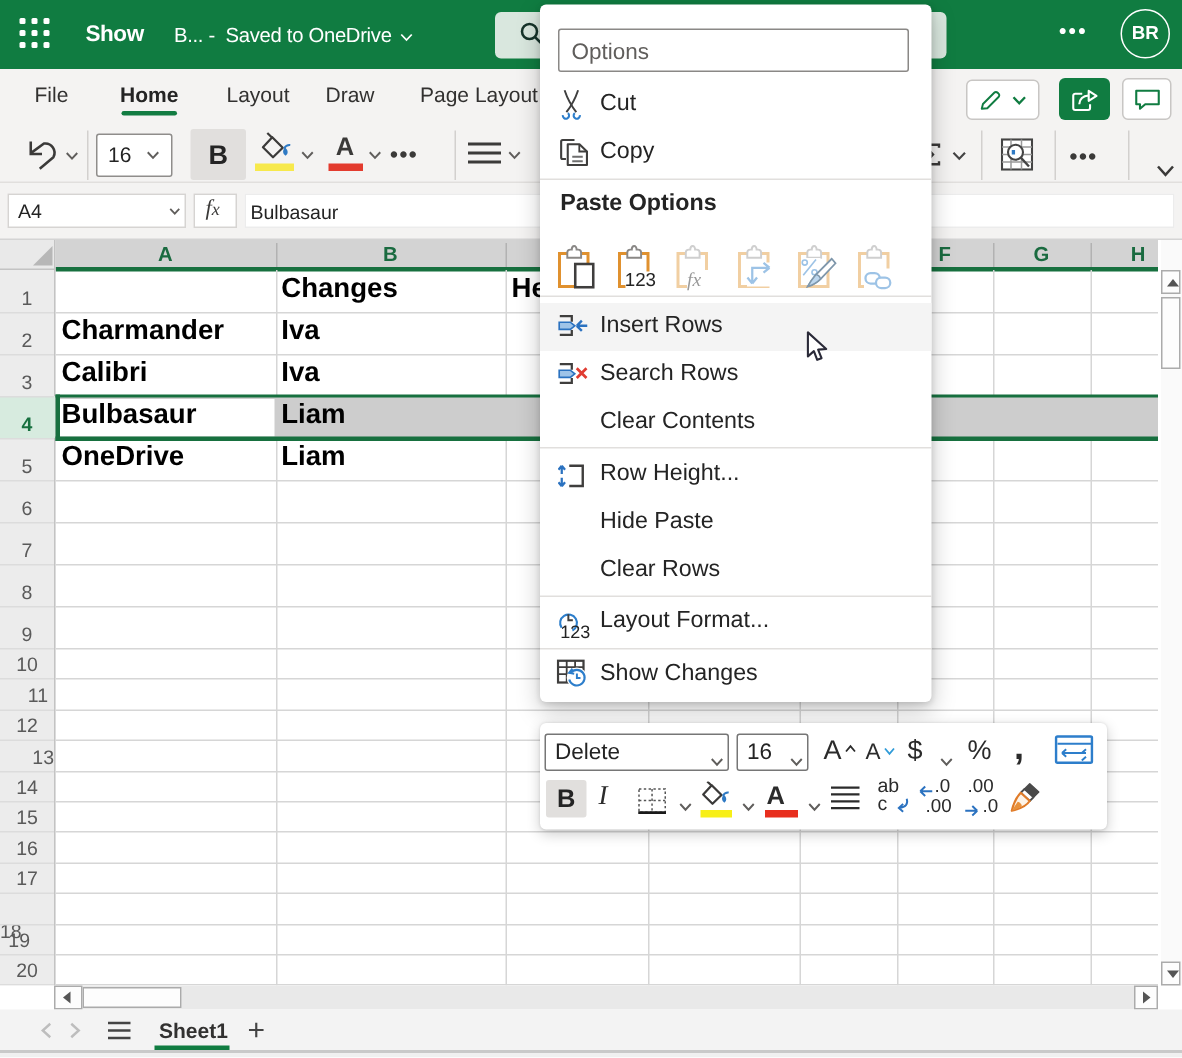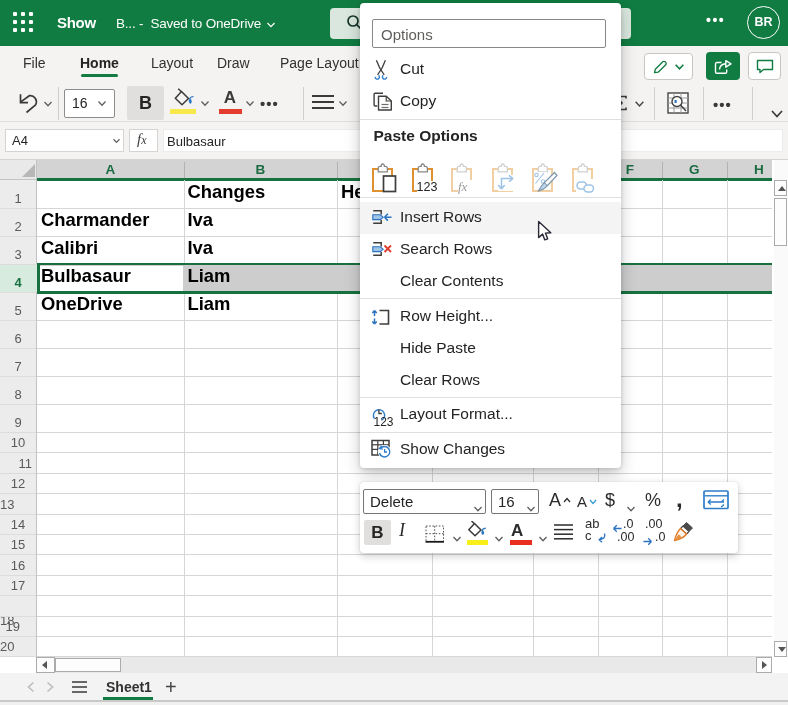--- a/index.html
+++ b/index.html
@@ -180,35 +180,35 @@
       <div style="position: absolute; width: 36px; text-align: center; font-size: 13px; color: rgb(90, 90, 90); left: 0px; top: 206px; line-height: 18px;">8</div>
       <div style="position: absolute; left: 0px; width: 36px; height: 1px; background: rgb(220, 220, 220); top: 224px;"></div>
       <div style="position: absolute; width: 36px; text-align: center; font-size: 13px; color: rgb(90, 90, 90); left: 0px; top: 234px; line-height: 18px;">9</div>
       <div style="position: absolute; left: 0px; width: 36px; height: 1px; background: rgb(220, 220, 220); top: 252px;"></div>
       <div style="position: absolute; width: 36px; text-align: center; font-size: 13px; color: rgb(90, 90, 90); left: 0px; top: 254.4px; line-height: 18px;">10</div>
       <div style="position: absolute; left: 0px; width: 36px; height: 1px; background: rgb(220, 220, 220); top: 272.4px;"></div>
       <div style="position: absolute; width: 16px; text-align: right; font-size: 13px; color: rgb(90, 90, 90); left: 16px; top: 274.8px; line-height: 18px;">11</div>
       <div style="position: absolute; left: 0px; width: 36px; height: 1px; background: rgb(220, 220, 220); top: 292.8px;"></div>
       <div style="position: absolute; width: 36px; text-align: center; font-size: 13px; color: rgb(90, 90, 90); left: 0px; top: 295.2px; line-height: 18px;">12</div>
       <div style="position: absolute; left: 0px; width: 36px; height: 1px; background: rgb(220, 220, 220); top: 313.2px;"></div>
-      <div style="position: absolute; width: 36px; text-align: left; font-size: 13px; color: rgb(90, 90, 90); left: 0px; top: 315.6px; line-height: 18px;">13</div>
+      <div style="position: absolute; width: 36px; text-align: right; font-size: 13px; color: rgb(90, 90, 90); left: 0px; top: 315.6px; line-height: 18px;">13</div>
       <div style="position: absolute; left: 0px; width: 36px; height: 1px; background: rgb(220, 220, 220); top: 333.6px;"></div>
       <div style="position: absolute; width: 36px; text-align: center; font-size: 13px; color: rgb(90, 90, 90); left: 0px; top: 336px; line-height: 18px;">14</div>
       <div style="position: absolute; left: 0px; width: 36px; height: 1px; background: rgb(220, 220, 220); top: 354px;"></div>
       <div style="position: absolute; width: 36px; text-align: center; font-size: 13px; color: rgb(90, 90, 90); left: 0px; top: 356.4px; line-height: 18px;">15</div>
       <div style="position: absolute; left: 0px; width: 36px; height: 1px; background: rgb(220, 220, 220); top: 374.4px;"></div>
       <div style="position: absolute; width: 36px; text-align: center; font-size: 13px; color: rgb(90, 90, 90); left: 0px; top: 376.8px; line-height: 18px;">16</div>
       <div style="position: absolute; left: 0px; width: 36px; height: 1px; background: rgb(220, 220, 220); top: 394.8px;"></div>
       <div style="position: absolute; width: 36px; text-align: center; font-size: 13px; color: rgb(90, 90, 90); left: 0px; top: 397.2px; line-height: 18px;">17</div>
       <div style="position: absolute; left: 0px; width: 36px; height: 1px; background: rgb(220, 220, 220); top: 415.2px;"></div>
       <div style="position: absolute; width: 36px; text-align: left; font-size: 13px; color: rgb(90, 90, 90); left: 0px; top: 432px; line-height: 18px;">18</div>
       <div style="position: absolute; left: 0px; width: 36px; height: 1px; background: rgb(220, 220, 220); top: 435.6px;"></div>
       <div style="position: absolute; width: 20px; text-align: right; font-size: 13px; color: rgb(90, 90, 90); left: 0px; top: 438px; line-height: 18px;">19</div>
       <div style="position: absolute; left: 0px; width: 36px; height: 1px; background: rgb(220, 220, 220); top: 456px;"></div>
-      <div style="position: absolute; width: 36px; font-size: 13px; color: rgb(90, 90, 90); left: 0px; top: 458.4px; line-height: 18px;">20</div>
+      <div style="position: absolute; width: 36px; text-align: center; font-size: 13px; color: rgb(90, 90, 90); left: 0px; top: 458.4px; line-height: 18px;">20</div>
       <div style="position: absolute; left: 0px; width: 36px; height: 1px; background: rgb(220, 220, 220); top: 476.4px;"></div>
     </div>
   <div id="gridlines">
       <div style="position: absolute; background: rgb(214, 214, 214); left: 183.5px; top: 20px; width: 1px; height: 477px;"></div>
       <div style="position: absolute; background: rgb(214, 214, 214); left: 337px; top: 20px; width: 1px; height: 477px;"></div>
       <div style="position: absolute; background: rgb(214, 214, 214); left: 432px; top: 20px; width: 1px; height: 477px;"></div>
       <div style="position: absolute; background: rgb(214, 214, 214); left: 533px; top: 20px; width: 1px; height: 477px;"></div>
       <div style="position: absolute; background: rgb(214, 214, 214); left: 597.5px; top: 20px; width: 1px; height: 477px;"></div>
       <div style="position: absolute; background: rgb(214, 214, 214); left: 662px; top: 20px; width: 1px; height: 477px;"></div>
       <div style="position: absolute; background: rgb(214, 214, 214); left: 726.5px; top: 20px; width: 1px; height: 477px;"></div>

